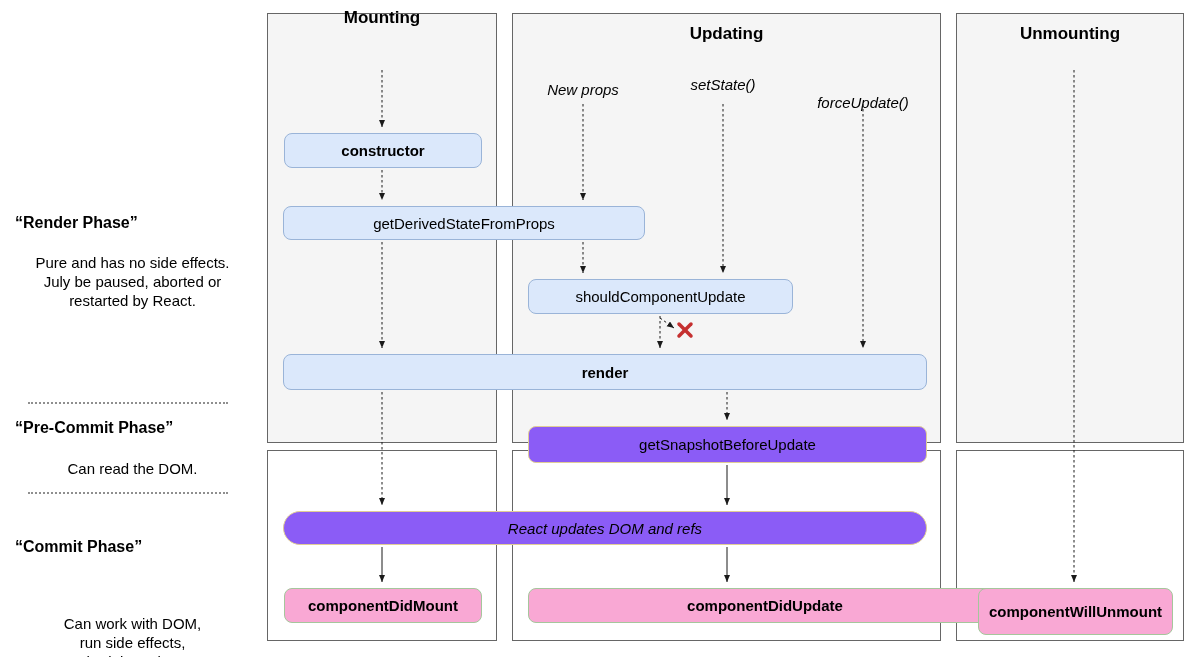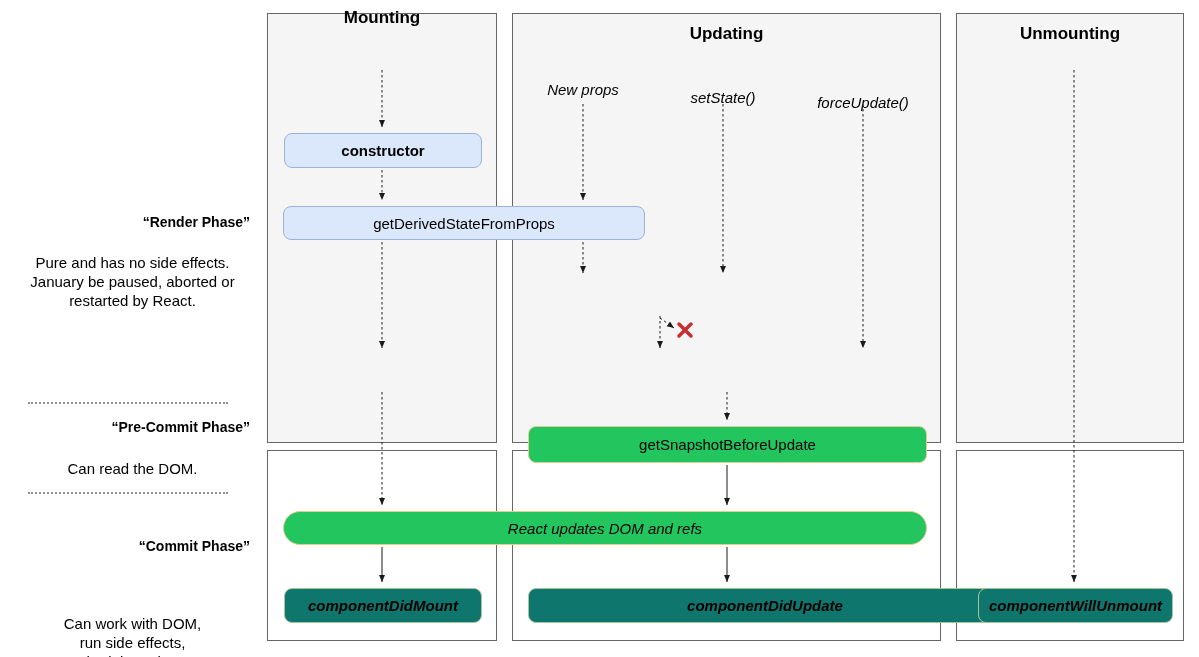--- a/index.html
+++ b/index.html
@@ -20,27 +20,27 @@
   .trigger {
     position: absolute; font-style: italic; font-size: 15px;
     text-align: center; width: 150px; transform: translateX(-50%); z-index: 2;
   }
   .node {
     position: absolute; box-sizing: border-box; border-radius: 8px;
     display: flex; align-items: center; justify-content: center;
     font-size: 15px; border: 1px solid; z-index: 2; line-height: 1;
   }
   .node.blue   { background: #dbe8fb; border-color: #9ab4d8; }
-  .node.yellow { background: #22c55e; border-color: #e0cd96; }
-  .node.green  { background: #0f766e; border-color: #a5c69c; font-style: italic; }
+  .node.yellow { background: #8b5cf6; border-color: #e0cd96; }
+  .node.green  { background: #f9a8d4; border-color: #a5c69c; }
   .node.bold   { font-weight: bold; }
   .node.italic { font-style: italic; border-radius: 17px; }
   .phase-title {
-    position: absolute; left: 15px; width: 235px; text-align: right;
-    font-weight: bold; font-size: 14px; z-index: 2;
+    position: absolute; left: 15px; width: 235px; text-align: left;
+    font-weight: bold; font-size: 16px; z-index: 2;
   }
   .phase-desc {
     position: absolute; left: 15px; width: 235px; text-align: center;
     font-size: 15px; line-height: 19px; white-space: pre-line; z-index: 2;
   }
   .divider {
     position: absolute; left: 28px; width: 200px; height: 0;
     border-top: 2px dotted #8f8f8f; z-index: 1;
   }
   svg.arrows {
@@ -58,43 +58,45 @@
   <div class="panel" style="left:512px; top:13px; width:429px; height:430px;"></div>
   <div class="panel bottom" style="left:512px; top:450px; width:429px; height:191px;"></div>
   <div class="panel" style="left:956px; top:13px; width:228px; height:430px;"></div>
   <div class="panel bottom" style="left:956px; top:450px; width:228px; height:191px;"></div>
 
   <div class="col-header" style="left:267px; top:8px; width:230px;">Mounting</div>
   <div class="col-header" style="left:512px; top:24px; width:429px;">Updating</div>
   <div class="col-header" style="left:956px; top:24px; width:228px;">Unmounting</div>
 
   <div class="trigger" style="left:583px; top:81px;">New props</div>
-  <div class="trigger" style="left:723px; top:89px;">setState()</div>
+  <div class="trigger" style="left:723px; top:76px;">setState()</div>
   <div class="trigger" style="left:863px; top:94px;text-align:center;">forceUpdate()</div>
 
   <div class="phase-title" style="top:214px;">“Render Phase”</div>
   <div class="phase-desc" style="top:253px;">Pure and has no side effects.
-January be paused, aborted or
+July be paused, aborted or
 restarted by React.</div>
   <div class="divider" style="top:402px;"></div>
   <div class="phase-title" style="top:419px;">“Pre-Commit Phase”</div>
   <div class="phase-desc" style="top:459px;">Can read the DOM.</div>
   <div class="divider" style="top:492px;"></div>
   <div class="phase-title" style="top:538px;">“Commit Phase”</div>
   <div class="phase-desc" style="top:570px;margin-top:44px;">Can work with DOM,
 run side effects,
 schedule updates.</div>
 
   <div class="node blue bold" style="left:284px; top:133px; width:198px; height:35px;">constructor</div>
   <div class="node blue" style="left:283px; top:206px; width:362px; height:34px;">getDerivedStateFromProps</div>
+  <div class="node blue" style="left:528px; top:279px; width:265px; height:35px;">shouldComponentUpdate</div>
+  <div class="node blue bold" style="left:283px; top:354px; width:644px; height:36px;">render</div>
   <div class="node yellow" style="left:528px; top:426px; width:399px; height:37px;">getSnapshotBeforeUpdate</div>
   <div class="node yellow italic" style="left:283px; top:511px; width:644px; height:34px;">React updates DOM and refs</div>
   <div class="node green bold" style="left:284px; top:588px; width:198px; height:35px;">componentDidMount</div>
   <div class="node green bold" style="left:528px; top:588px; width:474px; height:35px;">componentDidUpdate</div>
-  <div class="node green bold" style="left:978px; top:588px; width:195px; height:35px;">componentWillUnmount</div>
+  <div class="node green bold" style="left:978px; top:588px; width:195px; height:47px;">componentWillUnmount</div>
 
   <svg class="arrows" viewBox="0 0 1199 657" xmlns="http://www.w3.org/2000/svg">
     <defs>
       <marker id="ah" markerWidth="8" markerHeight="8" refX="7" refY="3" orient="auto" markerUnits="userSpaceOnUse">
         <path d="M0,0 L7,3 L0,6 z" fill="#1a1a1a"></path>
       </marker>
     </defs>
     <g stroke="#1a1a1a" stroke-width="1" fill="none">
       <path d="M382 70 V127" stroke-dasharray="2.5,2.5" marker-end="url(#ah)"></path>
       <path d="M382 170 V200" stroke-dasharray="2.5,2.5" marker-end="url(#ah)"></path>

